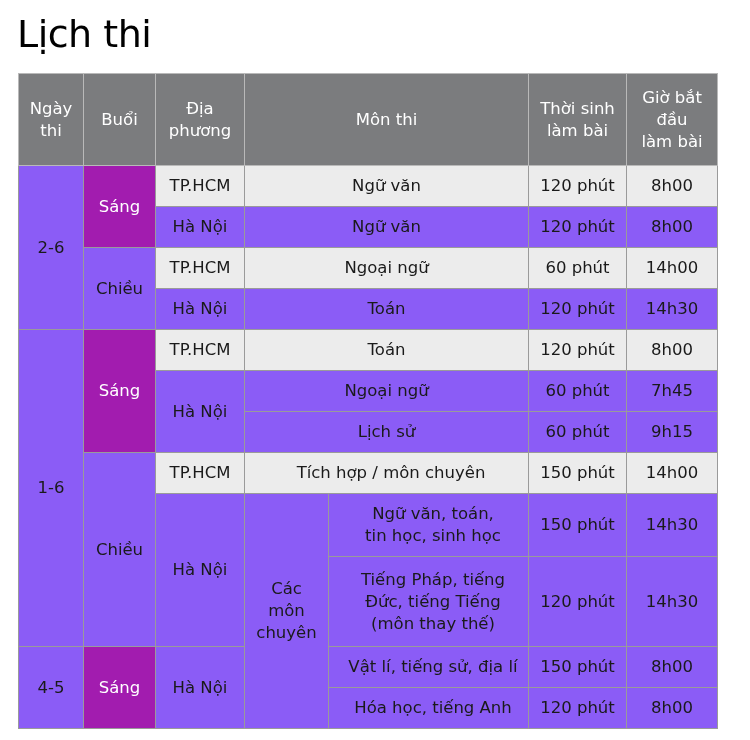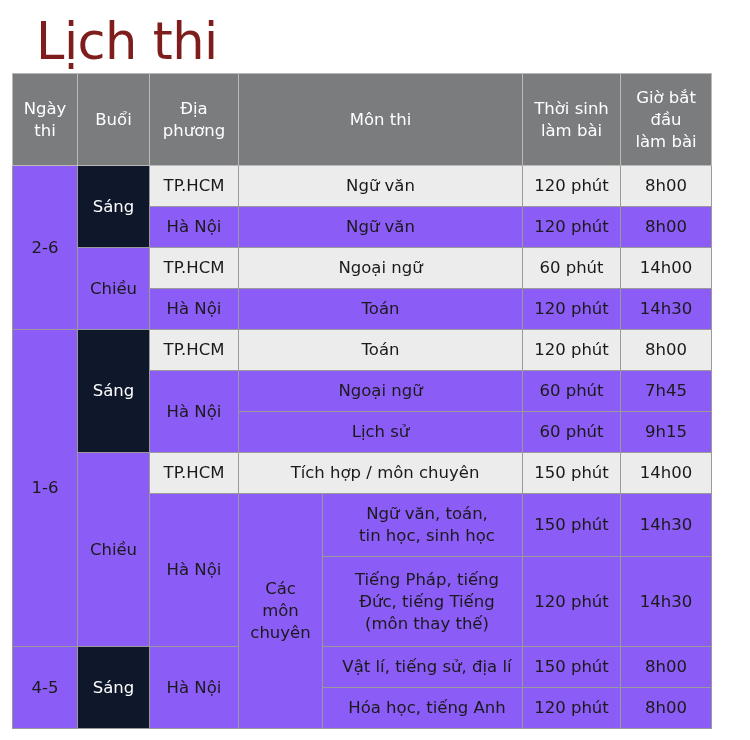--- a/index.html
+++ b/index.html
@@ -1,37 +1,37 @@
 <!DOCTYPE html>
 <html><head>
   <meta charset="utf-8">
   <style>
     html, body { margin: 0; padding: 0; background: #ffffff; }
     body {
       width: 750px; height: 740px; position: relative; overflow: hidden;
       font-family: "DejaVu Sans", sans-serif; color: #1a1a1a;
     }
     .title {
-      position: absolute; left: 36px; top: 12px;
-      font-size: 51px; font-weight: normal; color: #7f1d1d;
+      position: absolute; left: 17px; top: 12px;
+      font-size: 38px; font-weight: normal; color: #000000;
       font-family: "DejaVu Sans", sans-serif; letter-spacing: -0.5px;
     }
     table.sched {
-      position: absolute; left: 12px; top: 73px;
+      position: absolute; left: 18px; top: 73px;
       border-collapse: collapse; table-layout: fixed;
       width: 699px;
     }
     table.sched td, table.sched th {
       border: 1px solid #9a9a9a; padding: 0; text-align: center; vertical-align: middle;
       font-size: 16.5px; line-height: 22px; font-weight: normal;
     }
     table.sched th {
       background: #7b7c7e; color: #ffffff; border-color: #b9b9b9; height: 91px;
     }
-    .dark { background: #0f172a; color: #ffffff; }
+    .dark { background: #a21caf; color: #ffffff; }
     .light { background: #ececec; margin-top: 22px; }
     .white { background: #8b5cf6; }
     .left { text-align: center; padding-left: 9px !important; }
     tr.r41 td { height: 40px; }
     tr.r63 td { height: 62px; }
     tr.r89 td { height: 89px; }
   </style>
 </head>
 <body>
 

